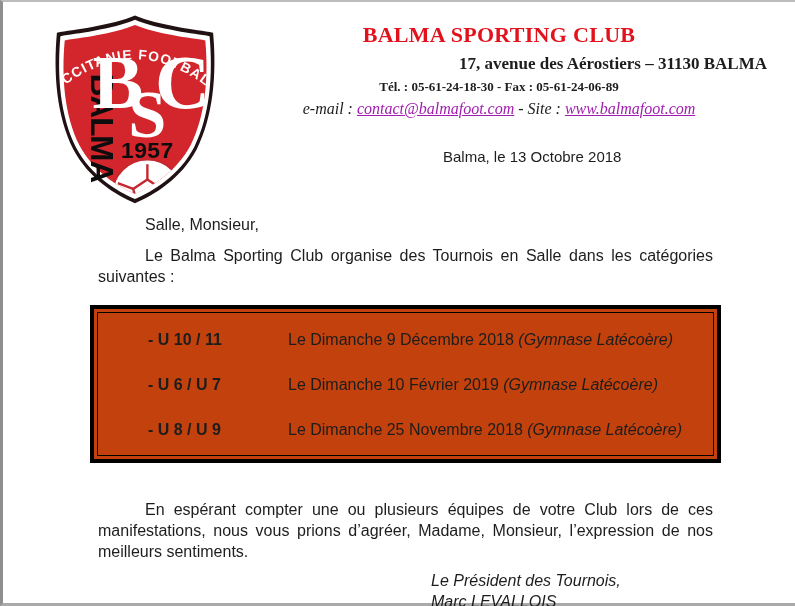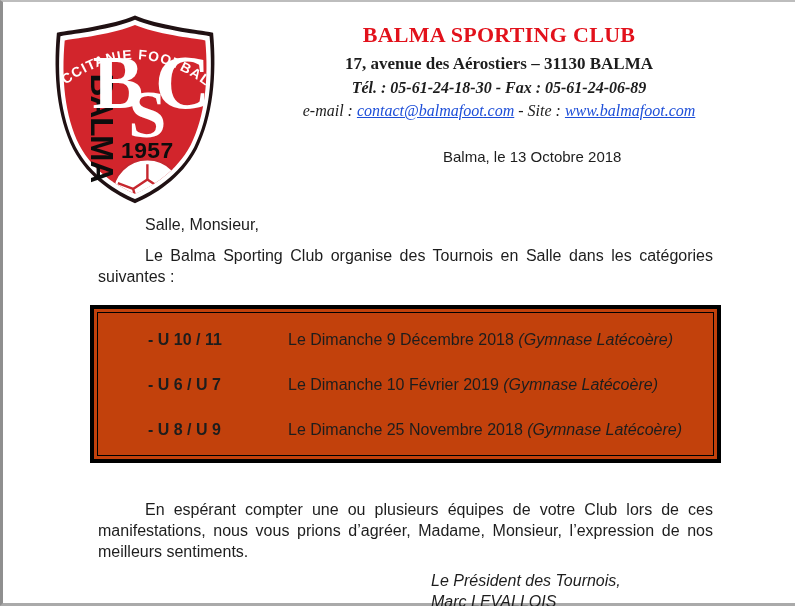--- a/index.html
+++ b/index.html
@@ -29,24 +29,24 @@
     padding-right: 28px;
     font-family: "Liberation Serif", serif;
   }
   .club-name {
     color: #e2111b;
     font-size: 22px;
     font-weight: bold;
     letter-spacing: 0.3px;
     margin-bottom: 6px;
   }
-  .club-address { font-size: 17px; font-weight: bold; margin-bottom: 5px; }
-  .club-phone  { font-size: 16px; font-weight: bold; font-style: italic; margin-bottom: 5px; }
+  .club-address { font-size: 17px; font-weight: bold; margin-bottom: 5px; text-align: right; }
+  .club-phone  { font-size: 13px; font-weight: bold; margin-bottom: 5px; }
   .club-email  { font-size: 16px; font-style: italic; }
-  .club-email a { color: #1d4ed8; }
+  .club-email a { color: #a21caf; }
   
   .date-line {
     position: absolute; left: 440px; top: 146px;
     font-size: 15px;
   }
   .content { margin: 0 82px 0 95px; }
   .salutation { margin-top: 6px; padding-left: 47px; font-size: 16px; line-height: 21px; }
   .para {
     font-size: 16px; line-height: 21px;
     text-align: justify;

